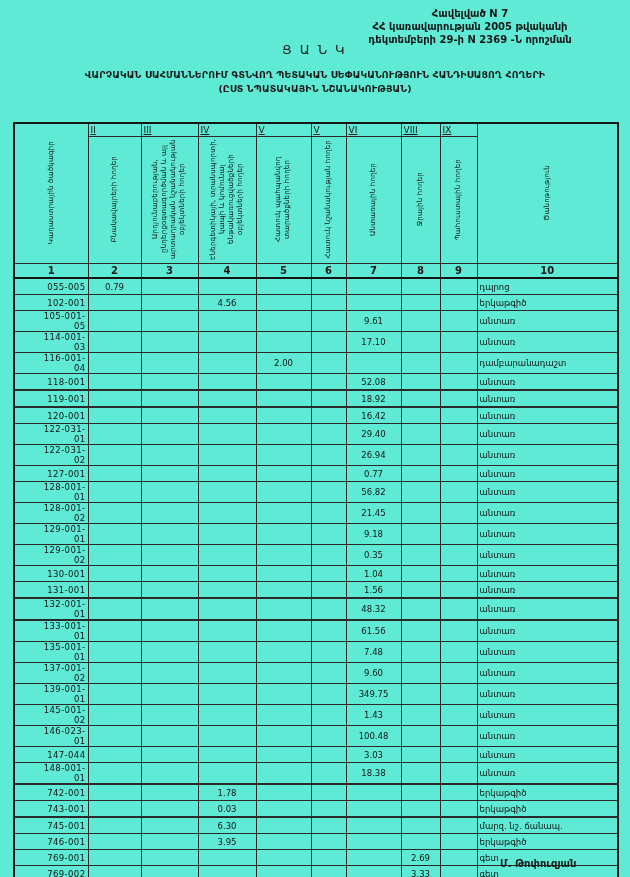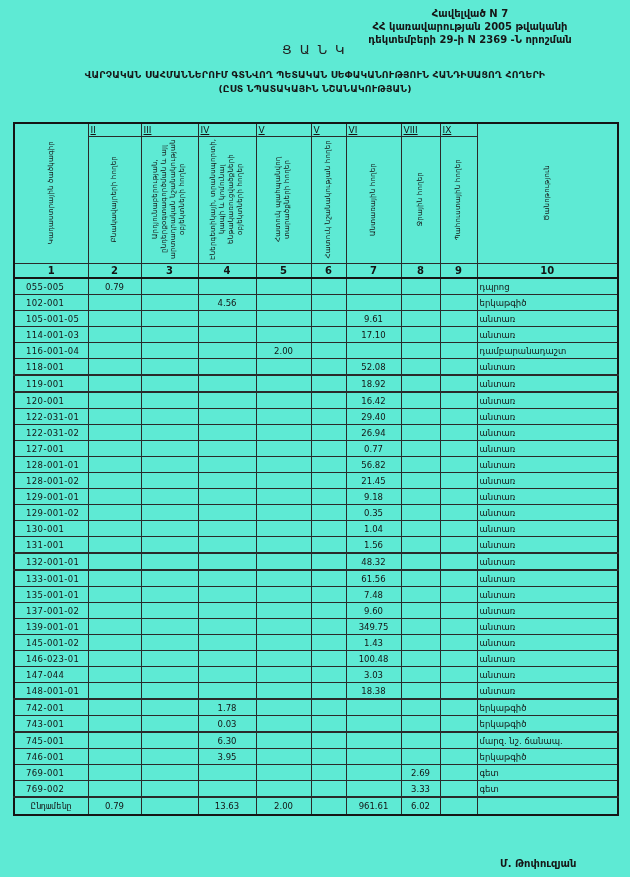--- a/index.html
+++ b/index.html
@@ -17,21 +17,21 @@
   td{border:1px solid #2a2a2a;padding:0 2px;font-size:8.5px;color:#141414;overflow:hidden;}
   td.roman{height:12px;text-align:left;font-size:9px;font-weight:normal;text-decoration:underline;}
   td.vhead{text-align:center;vertical-align:middle;height:126px;}
   td.vspan{text-align:center;vertical-align:middle;}
   .vl{display:inline-block;writing-mode:vertical-rl;transform:rotate(180deg);
       font-size:7px;line-height:1.3;max-height:122px;white-space:normal;letter-spacing:0.2px;}
   .vl.tall{max-height:132px;}
   tr.numrow td{height:13px;text-align:center;font-weight:bold;font-size:10px;
                border-bottom:2px solid #151515;}
   tbody td{height:15px;}
-  td.code{text-align:left;padding-left:11px;letter-spacing:0.4px;}
+  td.code{text-align:right;padding-left:19px;letter-spacing:0.4px;}
   td.num{text-align:center;}
   td.note{text-align:left;}
   tbody tr.thick td{border-bottom-width:2px;}
   tfoot td{height:16px;border-top:2px solid #151515;}
   tfoot td.label{text-align:center;font-family:Liberation Mono, monospace;}
   .footer-left{position:absolute;left:14px;top:831px;font-weight:bold;font-size:9.3px;line-height:1.35;}
   .signature{position:absolute;left:500px;top:858px;font-weight:bold;font-size:10px;}
 </style>
 </head>
 <body>

